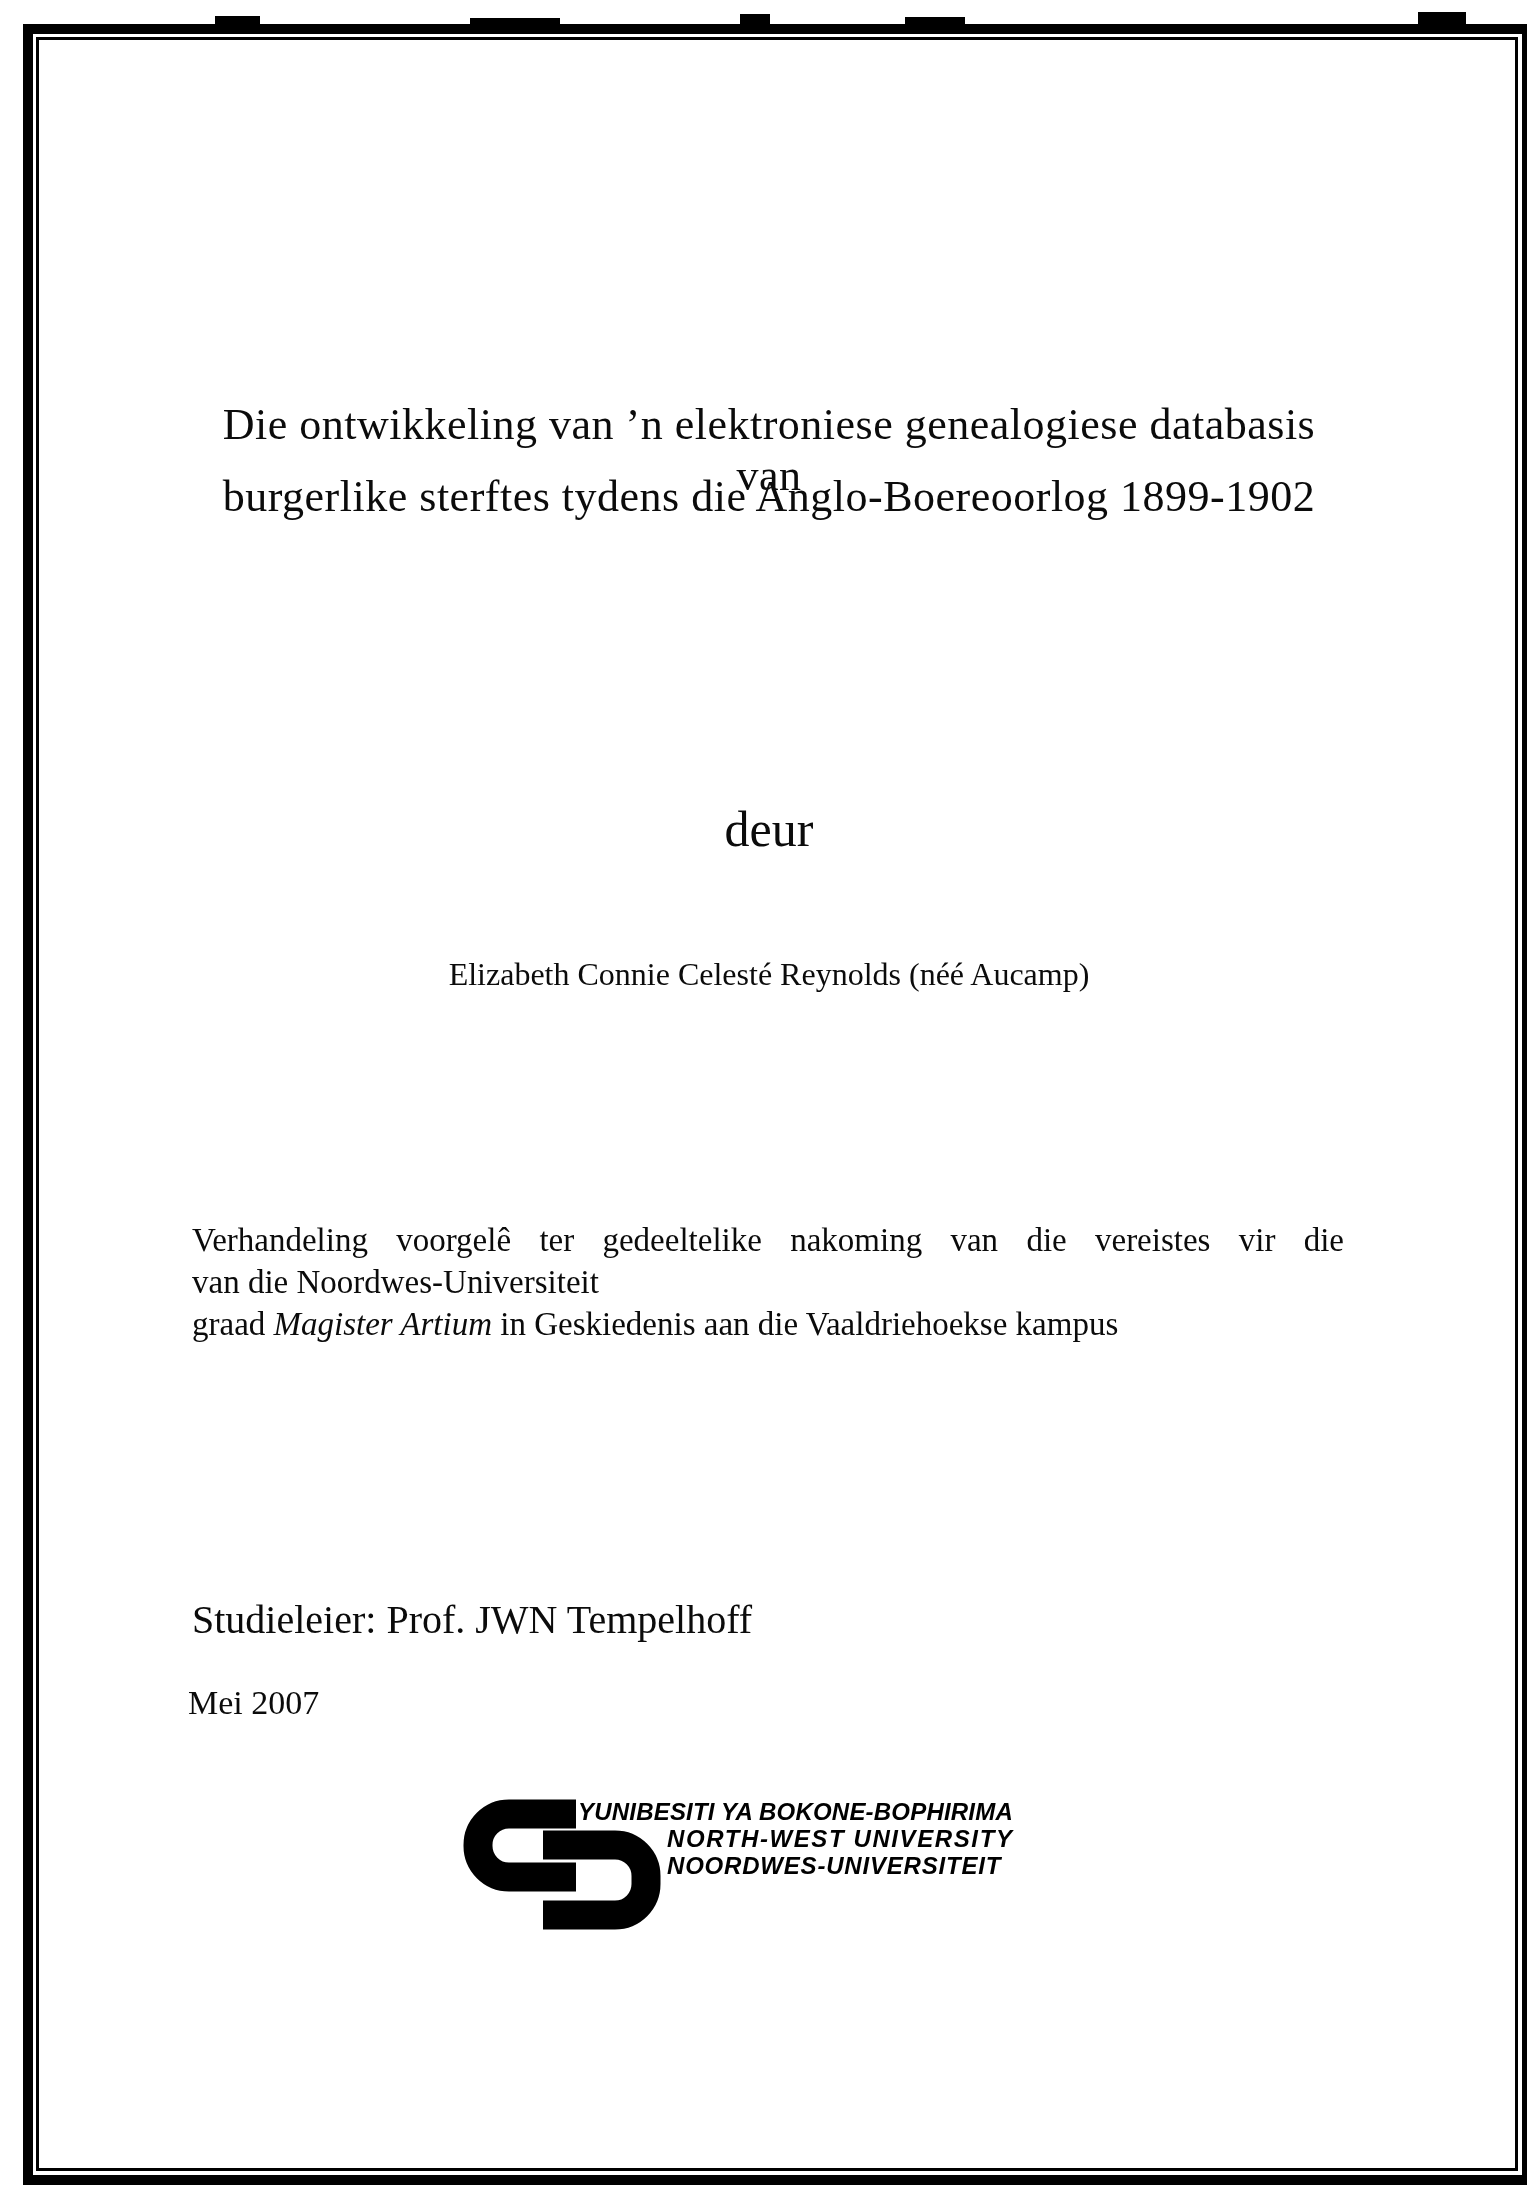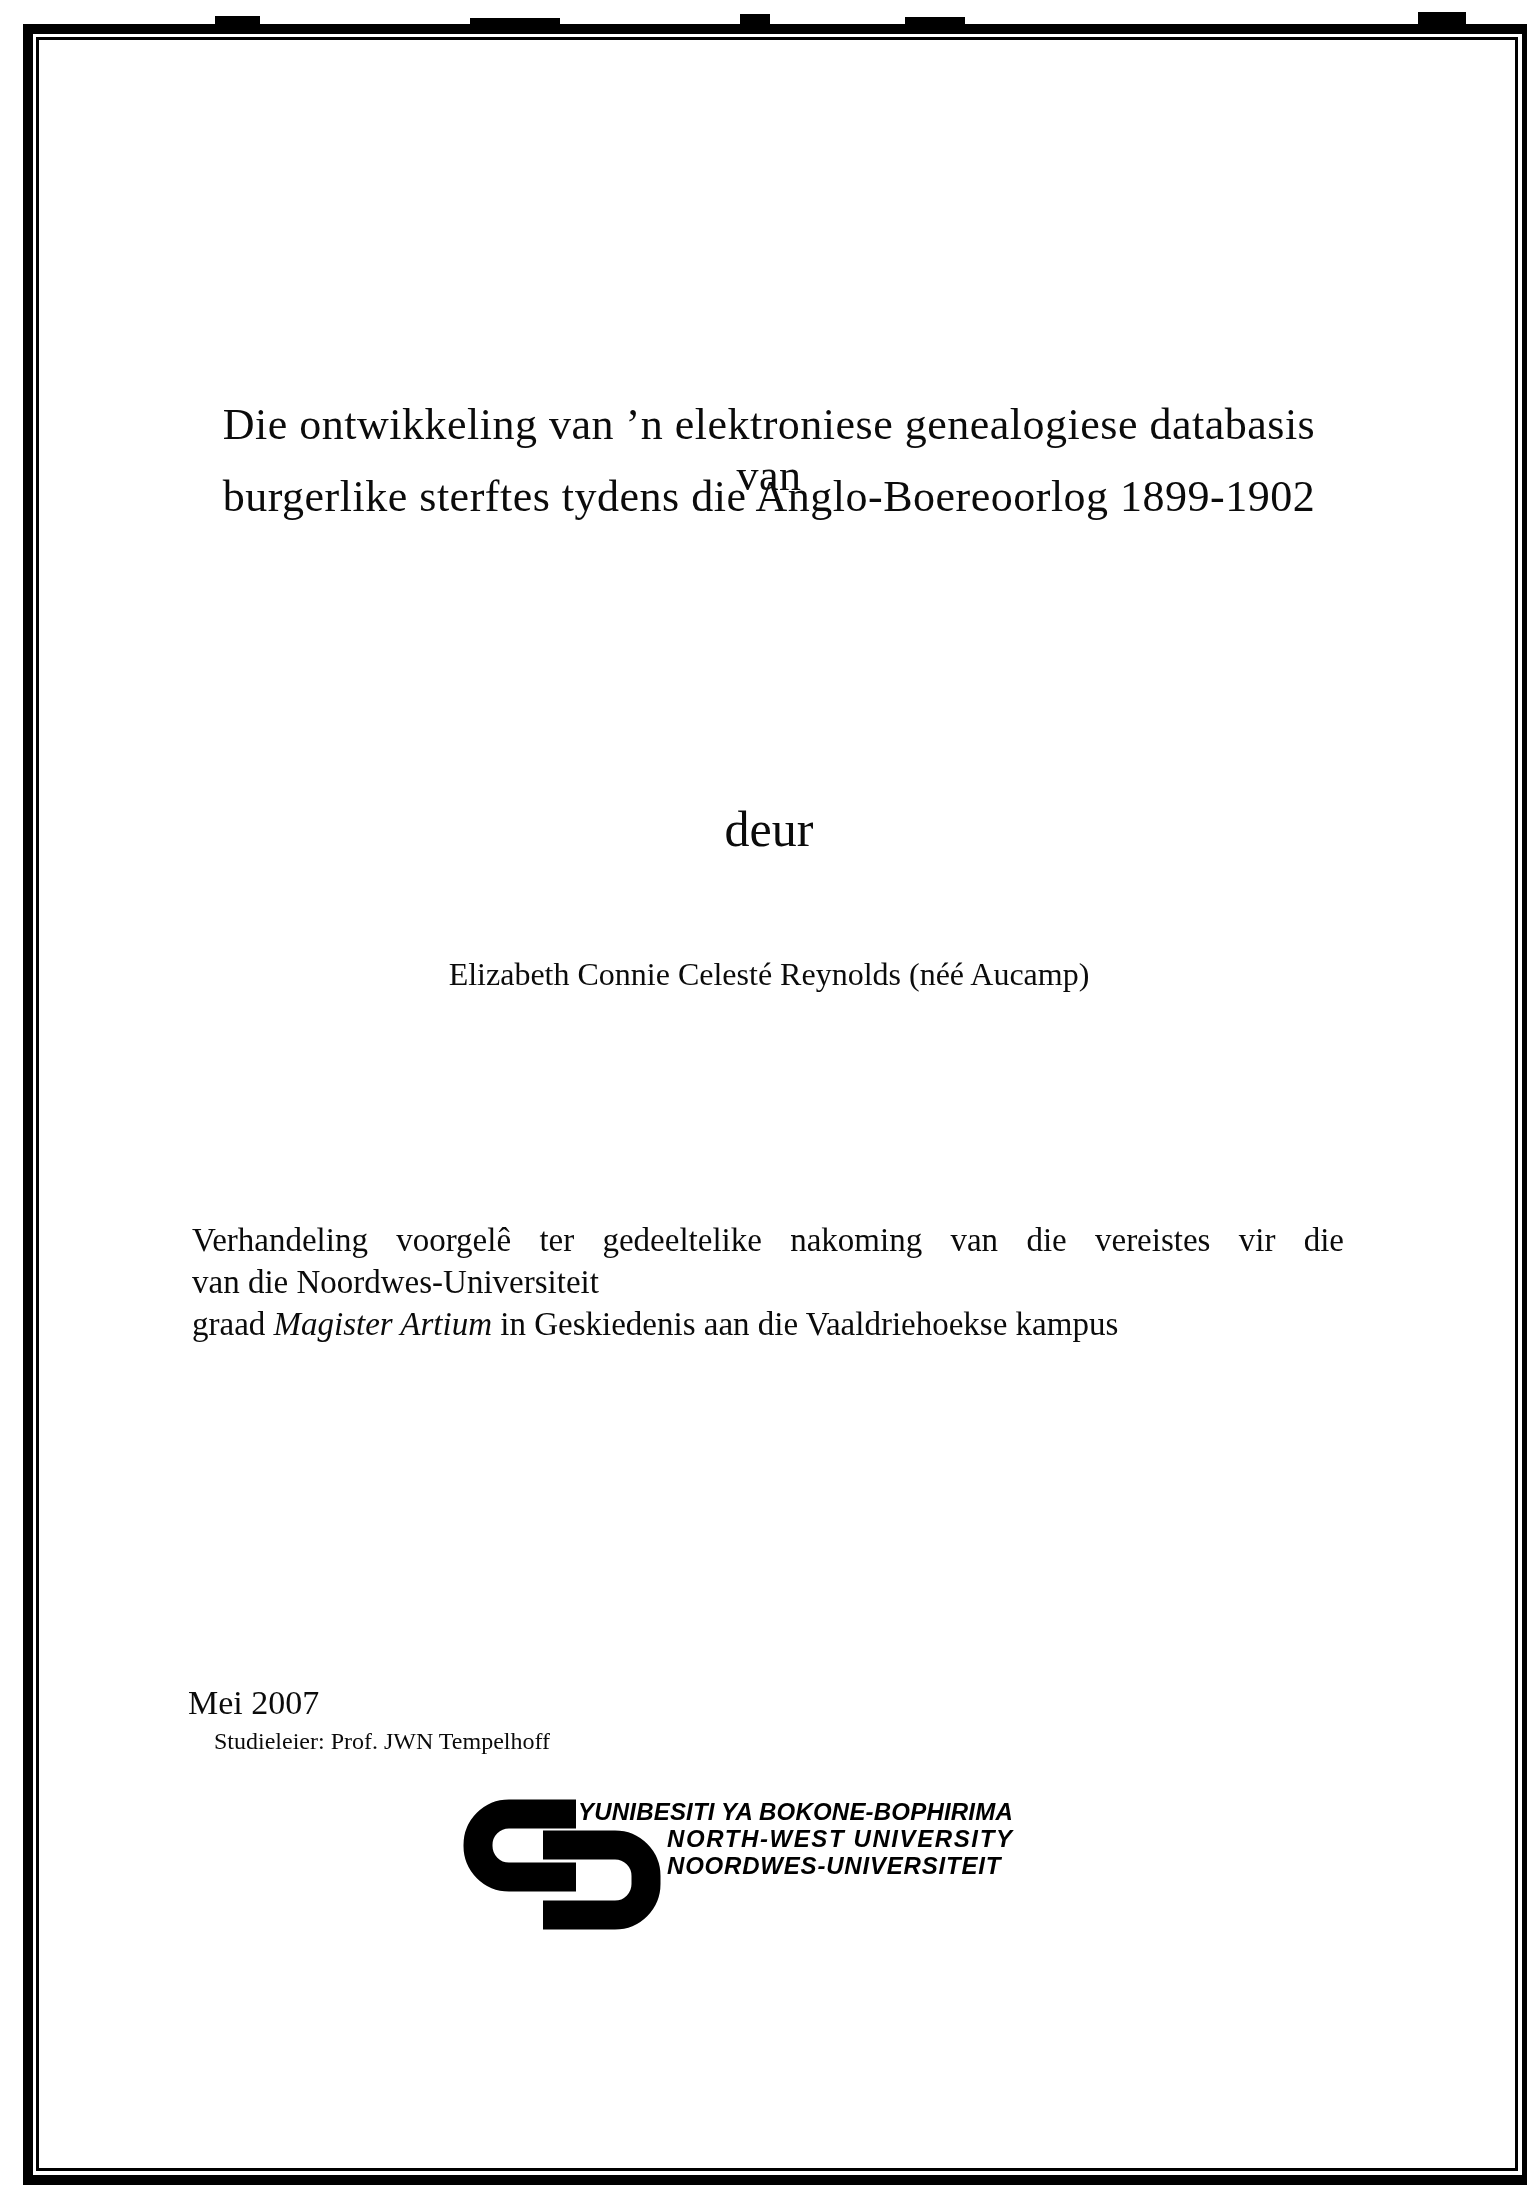--- a/index.html
+++ b/index.html
@@ -60,23 +60,22 @@
   }
   .submission .justified {
     text-align: justify;
     text-align-last: justify;
   }
   .submission .italic { font-style: italic; }
 
   .supervisor {
     position: absolute;
     left: 192px;
-    top: 1728px;
-    font-size: 24px;
-    margin-left: 22px;
+    top: 1596px;
+    font-size: 40px;
   }
   .date {
     position: absolute;
     left: 188px;
     top: 1684px;
     font-size: 34px;
   }
 
   .logo {
     position: absolute;

